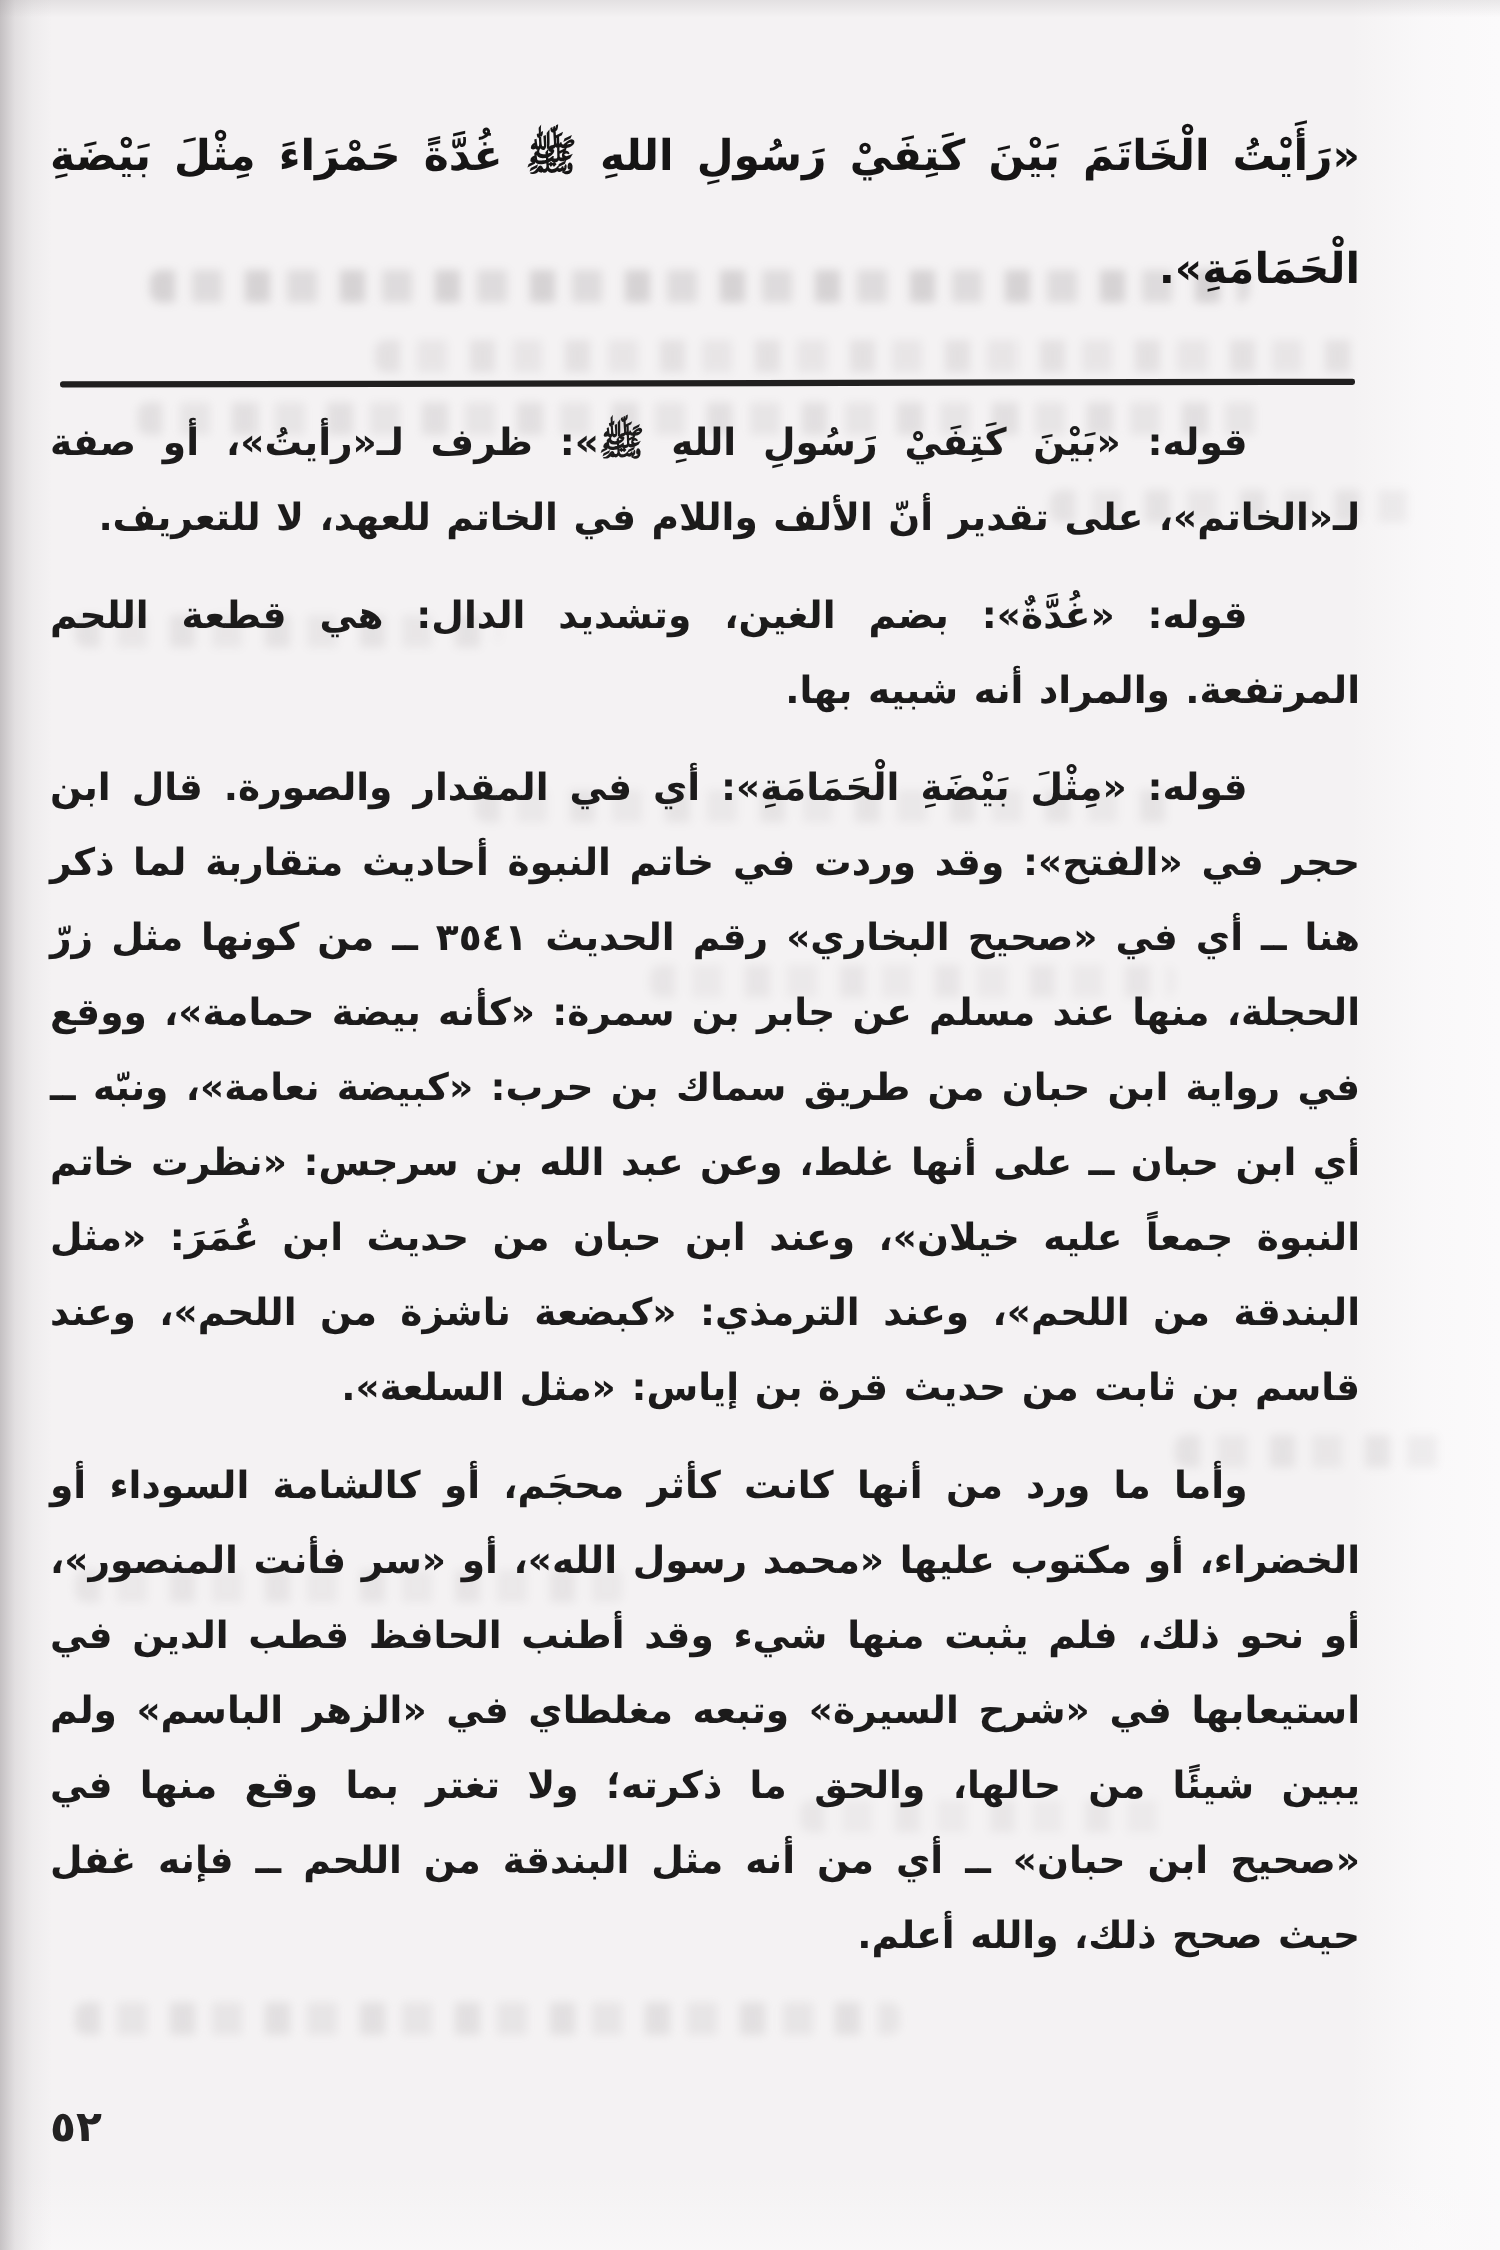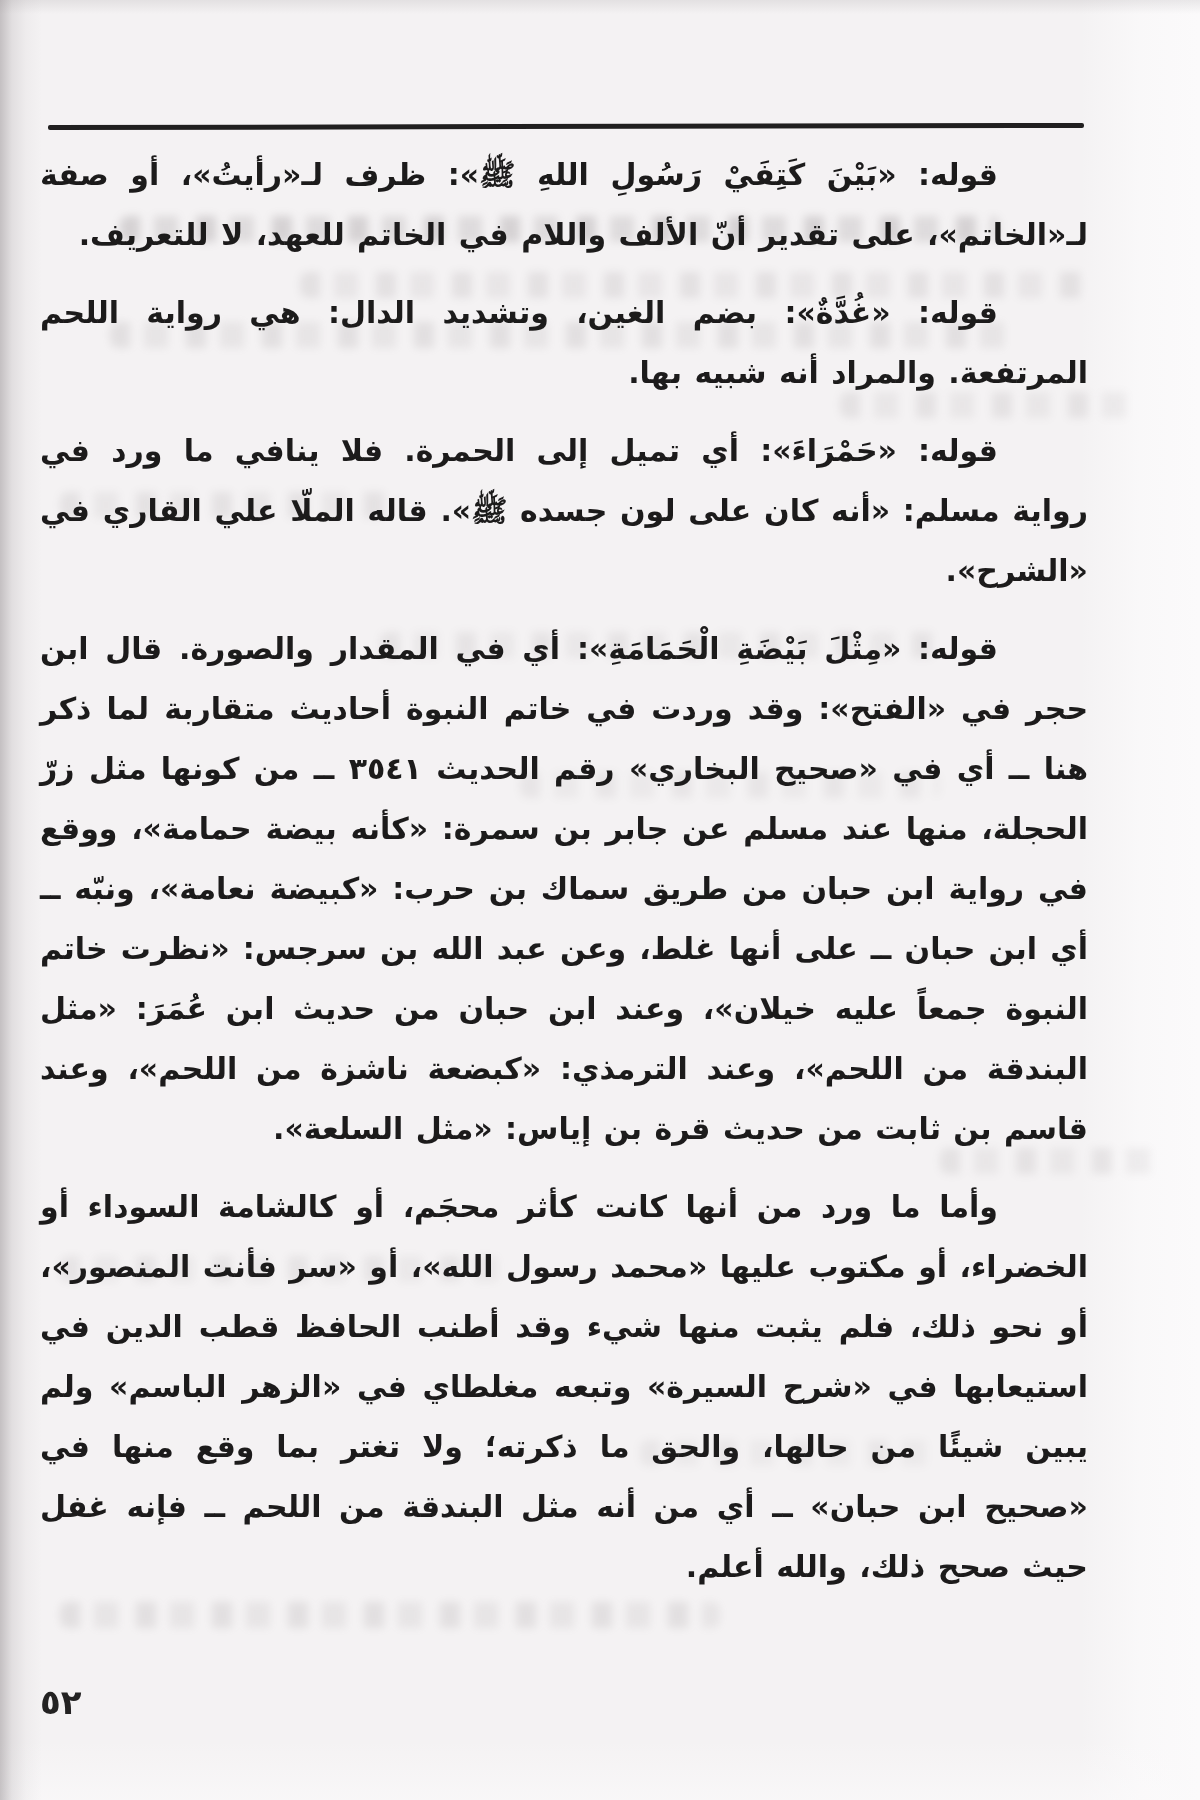--- a/index.html
+++ b/index.html
@@ -115,27 +115,27 @@
   <div class="bleed" style="left:840px; top:392px; width:300px; opacity:0.28;"></div>
   <div class="bleed" style="left:60px; top:492px; width:340px; opacity:0.28;"></div>
   <div class="bleed" style="left:380px; top:632px; width:560px; opacity:0.25;"></div>
   <div class="bleed" style="left:520px; top:772px; width:420px; opacity:0.22;"></div>
   <div class="bleed" style="left:940px; top:1148px; width:220px; opacity:0.28;"></div>
   <div class="bleed" style="left:60px; top:1256px; width:440px; opacity:0.24;"></div>
   <div class="bleed" style="left:640px; top:1440px; width:300px; opacity:0.20;"></div>
   <div class="bleed" style="left:60px; top:1602px; width:660px; opacity:0.32;"></div>
 
   <div class="content">
+    <div class="hadith">«رَأَيْتُ الْخَاتَمَ بَيْنَ كَتِفَيْ رَسُولِ اللهِ ﷺ غُدَّةً حَمْرَاءَ مِثْلَ بَيْضَةِ الْحَمَامَةِ».</div>
 
     <div class="separator"></div>
 
     <div class="commentary">
       <p>قوله: «بَيْنَ كَتِفَيْ رَسُولِ اللهِ ﷺ»: ظرف لـ«رأيتُ»، أو صفة لـ«الخاتم»، على تقدير أنّ الألف واللام في الخاتم للعهد، لا للتعريف.</p>
-      <p>قوله: «غُدَّةٌ»: بضم الغين، وتشديد الدال: هي رواية اللحم المرتفعة. والمراد أنه شبيه بها.</p>
-      <p>قوله: «حَمْرَاءَ»: أي تميل إلى الحمرة. فلا ينافي ما ورد في رواية مسلم: «أنه كان على لون جسده ﷺ». قاله الملّا علي القاري في «الشرح».</p>
+      <p>قوله: «غُدَّةٌ»: بضم الغين، وتشديد الدال: هي قطعة اللحم المرتفعة. والمراد أنه شبيه بها.</p>
       <p>قوله: «مِثْلَ بَيْضَةِ الْحَمَامَةِ»: أي في المقدار والصورة. قال ابن حجر في «الفتح»: وقد وردت في خاتم النبوة أحاديث متقاربة لما ذكر هنا ــ أي في «صحيح البخاري» رقم الحديث ٣٥٤١ ــ من كونها مثل زرّ الحجلة، منها عند مسلم عن جابر بن سمرة: «كأنه بيضة حمامة»، ووقع في رواية ابن حبان من طريق سماك بن حرب: «كبيضة نعامة»، ونبّه ــ أي ابن حبان ــ على أنها غلط، وعن عبد الله بن سرجس: «نظرت خاتم النبوة جمعاً عليه خيلان»، وعند ابن حبان من حديث ابن عُمَرَ: «مثل البندقة من اللحم»، وعند الترمذي: «كبضعة ناشزة من اللحم»، وعند قاسم بن ثابت من حديث قرة بن إياس: «مثل السلعة».</p>
       <p>وأما ما ورد من أنها كانت كأثر محجَم، أو كالشامة السوداء أو الخضراء، أو مكتوب عليها «محمد رسول الله»، أو «سر فأنت المنصور»، أو نحو ذلك، فلم يثبت منها شيء وقد أطنب الحافظ قطب الدين في استيعابها في «شرح السيرة» وتبعه مغلطاي في «الزهر الباسم» ولم يبين شيئًا من حالها، والحق ما ذكرته؛ ولا تغتر بما وقع منها في «صحيح ابن حبان» ــ أي من أنه مثل البندقة من اللحم ــ فإنه غفل حيث صحح ذلك، والله أعلم.</p>
     </div>
   </div>
 
   <div class="page-number">٥٢</div>
 
 </div>
 
 </body></html>

